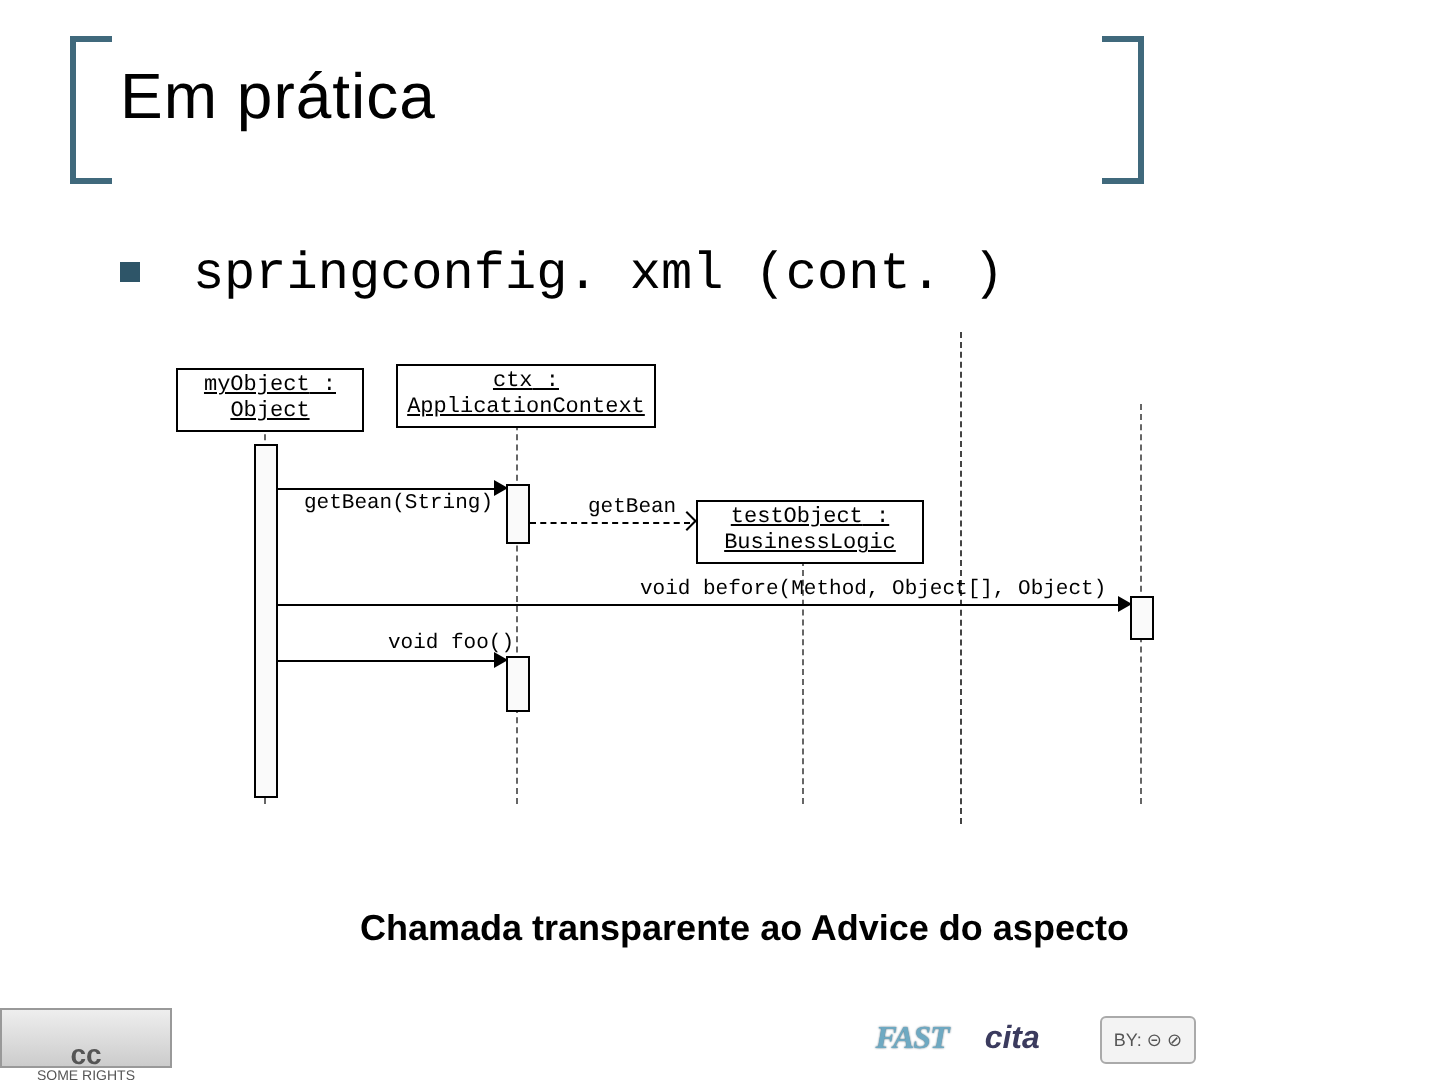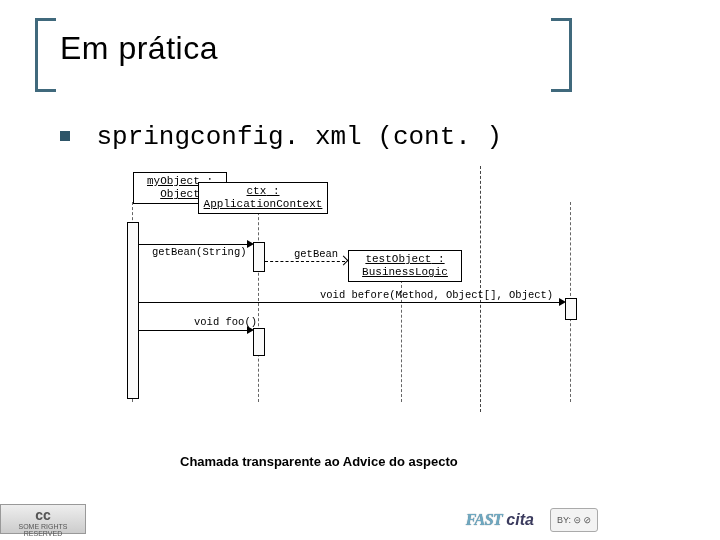--- a/index.html
+++ b/index.html
@@ -57,21 +57,21 @@
   }
   .bullet-text {
     font-family: "Courier New", monospace;
     font-size: 26px;
     color: #000;
   }
   .caption {
     position: absolute;
     left: 180px;
     top: 454px;
-    font-size: 13px;
+    font-size: 18px;
     font-weight: bold;
     color: #000;
   }
   
   .diagram {
     position: absolute;
     left: 90px;
     top: 172px;
     width: 560px;
     height: 260px;
@@ -148,22 +148,22 @@
   .cc-badge {
     position:absolute;
     left:0; bottom:0;
     width:84px; height:28px;
     border:1px solid #999;
     background:linear-gradient(#eee,#ccc);
     font-size:7px;
     text-align:center;
     color:#555;
   }
-  .cc-badge .big { font-size:14px; font-weight:bold; display:block; padding-top:2px;}
-  .right-badges { position:absolute; right:6px; bottom:2px; display:flex; gap:4px; align-items:center;}
+  .cc-badge .big { font-size:14px; font-weight:bold; display:block; padding-top:14px;}
+  .right-badges { position:absolute; right:6px; bottom:2px; display:flex; gap:18px; align-items:center;}
   .mini-badge {
     height:20px; padding:1px 6px; border:1px solid #aaa; background:#f3f3f3;
     font-size:9px; color:#555; display:flex; align-items:center;
     border-radius:3px;
     margin-left:12px;
   }
   .logo-fast { font-family: serif; font-style: italic; letter-spacing:-0.5px;
     font-weight:bold; font-size:16px; color:#6ea9c2; text-shadow:0 0 1px #356;}
   .logo-cita { font-family: Arial; font-style:italic; font-weight:bold; font-size:16px; color:#3b3b5e;}
 </style>
@@ -176,21 +176,21 @@
   <div class="bracket-right"></div>
   <div class="title">Em prática</div>
 
   <div class="bullet-row">
     <span class="bullet-sq"></span>
     <span class="bullet-text">springconfig. xml (cont. )</span>
   </div>
 
   <div class="diagram">
 
-    <div class="obj-box" style="left:-2px; top:0; width:84px;margin-left:45px;">
+    <div class="obj-box" style="left:-2px; top:12px; width:84px;">
       <div><span>myObject</span> :<br><span>Object</span></div>
     </div>
     <div class="obj-box" style="left:108px; top:0; width:120px;margin-top:10px;">
       <div><span>ctx</span> :<br><span>ApplicationContext</span></div>
     </div>
     <div class="obj-box" style="left:258px; top:78px; width:104px;">
       <div><span>testObject</span> :<br><span>BusinessLogic</span></div>
     </div>
 
     <div class="lifeline" style="left:42px;  top:30px; height:200px;"></div>

